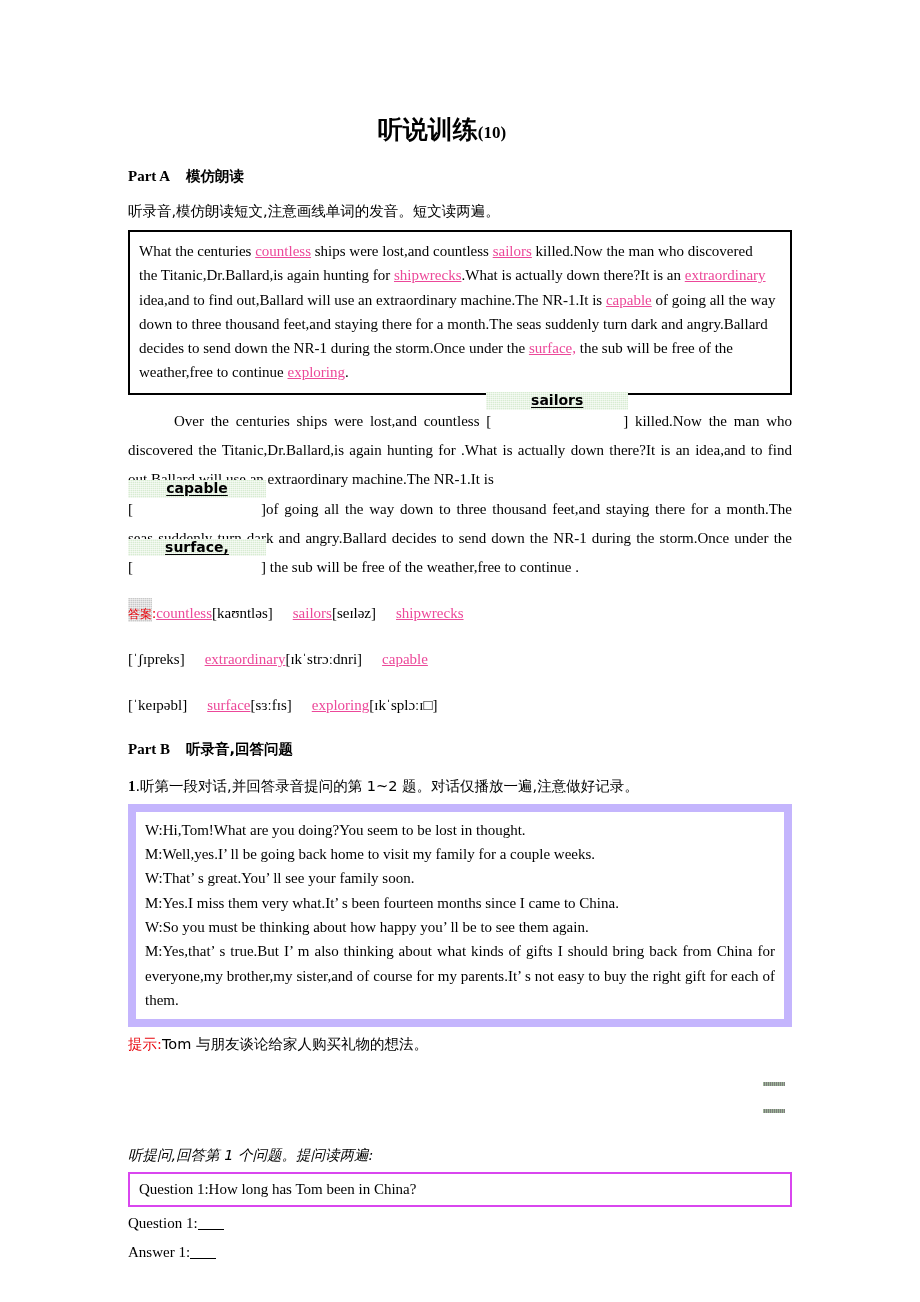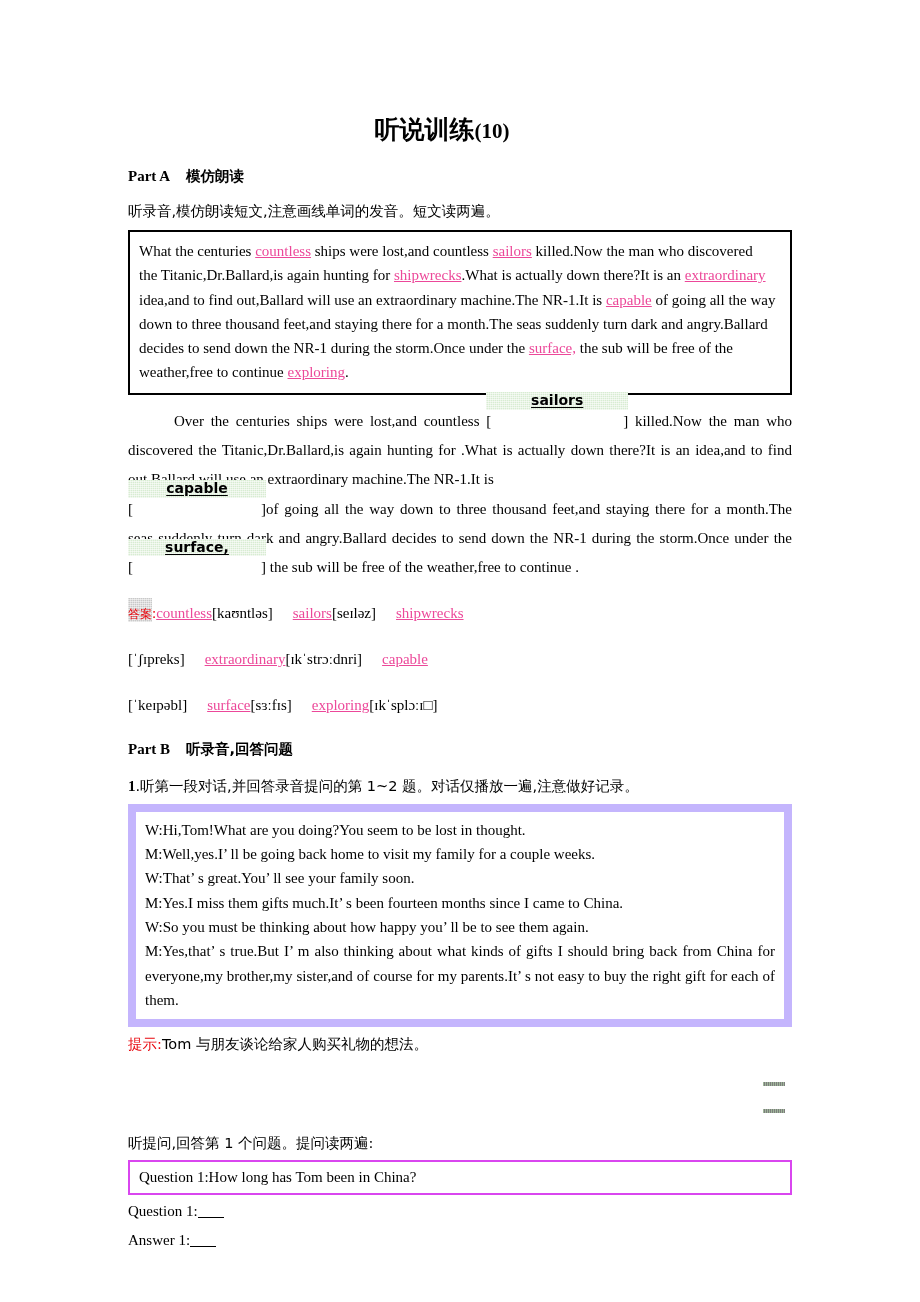--- a/index.html
+++ b/index.html
@@ -29,21 +29,21 @@
     font-weight: bold;
     font-size: 25px;
     letter-spacing: 0px;
     margin: 0;
     padding-top: 116px;
     padding-right: 36px;
     line-height: 1.1;
   }
   .doc-title .num {
     font-family: "Liberation Serif", serif;
-    font-size: 21px;
+    font-size: 17px;
   }
 
   
   .part-head {
     font-weight: bold;
     font-size: 15px;
     margin: 22px 0 0 0;
     line-height: 1.45;
   }
   .part-head .cn {
@@ -205,22 +205,23 @@
     vertical-align: -2px;
   }
   .qa-line {
     font-size: 15px;
     line-height: 1.68;
     margin-top: 4px;
   }
   .sub-instr {
     font-family: "DejaVu Sans", sans-serif;
     font-size: 14.5px;
-    margin-top: 16px;
-    line-height: 1.5;
+    margin-top: 28px;
+    line-height: 1.5;
+    font-style: italic;
   }
 </style>
 </head>
 <body>
 
 <div class="page">
 
   <h1 class="doc-title">
     <span>听说训练</span><span class="num">(10)</span>
   </h1>
@@ -254,21 +255,21 @@
     <span>Part B</span><span class="cn">听录音,回答问题</span>
   </div>
   <div class="instr">
     <span class="instr-num">1</span><span>.听第一段对话,并回答录音提问的第 1~2 题。对话仅播放一遍,注意做好记录。</span>
   </div>
 
   <div class="dialog-box" id="dialog-box">
       <p>W:Hi,Tom!What are you doing?You seem to be lost in thought.</p>
       <p>M:Well,yes.I’ ll be going back home to visit my family for a couple weeks.</p>
       <p>W:That’ s great.You’ ll see your family soon.</p>
-      <p>M:Yes.I miss them gifts much.It’ s been fourteen months since I came to China.</p>
+      <p>M:Yes.I miss them very what.It’ s been fourteen months since I came to China.</p>
       <p>W:So you must be thinking about how happy you’ ll be to see them again.</p>
       <p class="just">M:Yes,that’ s true.But I’ m also thinking about what kinds of gifts I should bring back from China for everyone,my brother,my sister,and of course for my parents.It’ s not easy to buy the right gift for each of them.</p>
     </div>
 
   <div class="hint">
     <span class="red-label">提示:</span><span>Tom 与朋友谈论给家人购买礼物的想法。</span>
   </div>
 
   <div class="dash-col">
     <span class="dash"></span><br>

